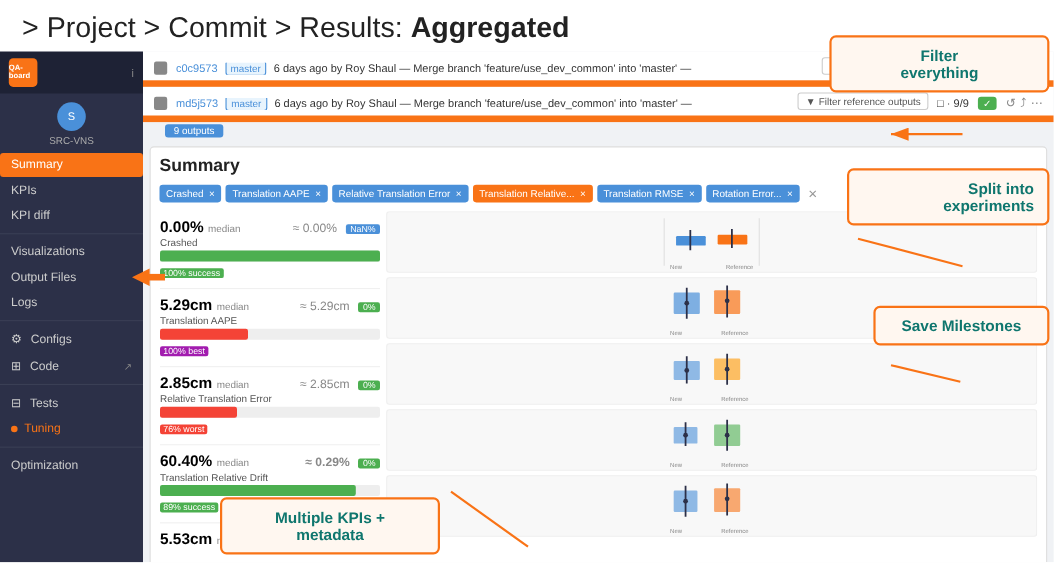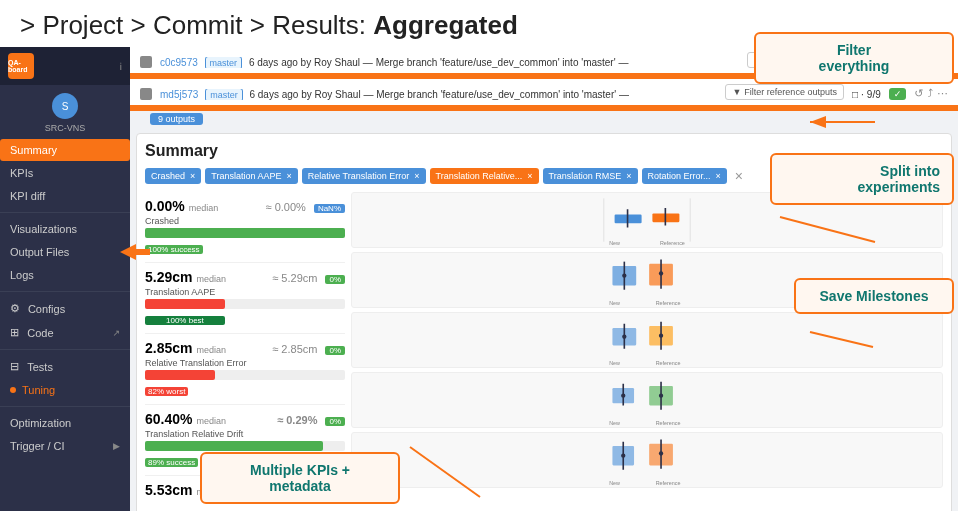--- a/index.html
+++ b/index.html
@@ -336,24 +336,20 @@
         <span style="margin-right:2px;">⊟</span>
         <span>Tests</span>
       </div>
       <div class="sidebar-item" style="color:#f97316;">
         <span class="sidebar-item-dot dot-orange"></span>
         <span>Tuning</span>
       </div>
       <div class="sidebar-divider"></div>
       <div class="sidebar-item">
         <span>Optimization</span>
-      </div>
-      <div class="sidebar-item">
-        <span>Trigger / CI</span>
-        <span style="margin-left:auto; font-size:9px; color:#888;">▶</span>
       </div>
     </div>
   </div>
 
   <div class="content-area">
 
     <div class="commit-row">
       <div class="commit-icon" style="background:#888; width:12px; height:12px;"></div>
       <span style="font-size:10px; color:#333; flex:1; overflow:hidden; text-overflow:ellipsis; white-space:nowrap;">
         <span style="color:#4a90d9; cursor:pointer;">c0c9573</span>
@@ -432,35 +428,35 @@
             <div style="display:flex; align-items:baseline; gap:4px;">
               <span style="font-size:14px; font-weight:600;">5.29cm</span>
               <span style="font-size:9px; color:#888;">median</span>
               <span style="margin-left:auto; font-size:11px; color:#888;text-align:center;">≈ 5.29cm</span>
               <span style="background:#4caf50; color:white; border-radius:2px; padding:0 4px; font-size:8px; margin-left:4px;">0%</span>
             </div>
             <div style="font-size:9px; color:#555; margin:2px 0;">Translation AAPE</div>
             <div style="height:10px; border-radius:2px; background:#eee; width:100%;">
               <div style="height:100%; width:40%; background:#f44336; border-radius:2px;"></div>
             </div>
-            <div style="font-size:8px; color:#fff; background:#15803d; border-radius:2px; padding:0 21px; margin-top:2px; display:inline-block;">100% best</div>
+            <div style="font-size:8px; color:#fff; background:#a21caf; border-radius:2px; padding:0 3px; margin-top:2px; display:inline-block;">100% best</div>
           </div>
 
           <div class="kpi-row">
             <div style="display:flex; align-items:baseline; gap:4px;">
               <span style="font-size:14px; font-weight:600;">2.85cm</span>
               <span style="font-size:9px; color:#888;">median</span>
               <span style="margin-left:auto; font-size:11px; color:#888;">≈ 2.85cm</span>
               <span style="background:#4caf50; color:white; border-radius:2px; padding:0 4px; font-size:8px; margin-left:4px;">0%</span>
             </div>
             <div style="font-size:9px; color:#555; margin:2px 0;">Relative Translation Error</div>
             <div style="height:10px; border-radius:2px; background:#eee; width:100%;">
               <div style="height:100%; width:35%; background:#f44336; border-radius:2px;"></div>
             </div>
-            <div style="font-size:8px; color:#fff; background:#f44336; border-radius:2px; padding:0 3px; margin-top:2px; display:inline-block;">82% worst</div>
+            <div style="font-size:8px; color:#fff; background:#f44336; border-radius:2px; padding:0 3px; margin-top:2px; display:inline-block;">76% worst</div>
           </div>
 
           <div class="kpi-row">
             <div style="display:flex; align-items:baseline; gap:4px;">
               <span style="font-size:14px; font-weight:600;">60.40%</span>
               <span style="font-size:9px; color:#888;">median</span>
               <span style="margin-left:auto; font-size:11px; color:#888;font-weight:bold;">≈ 0.29%</span>
               <span style="background:#4caf50; color:white; border-radius:2px; padding:0 4px; font-size:8px; margin-left:4px;">0%</span>
             </div>
             <div style="font-size:9px; color:#555; margin:2px 0;">Translation Relative Drift</div>

